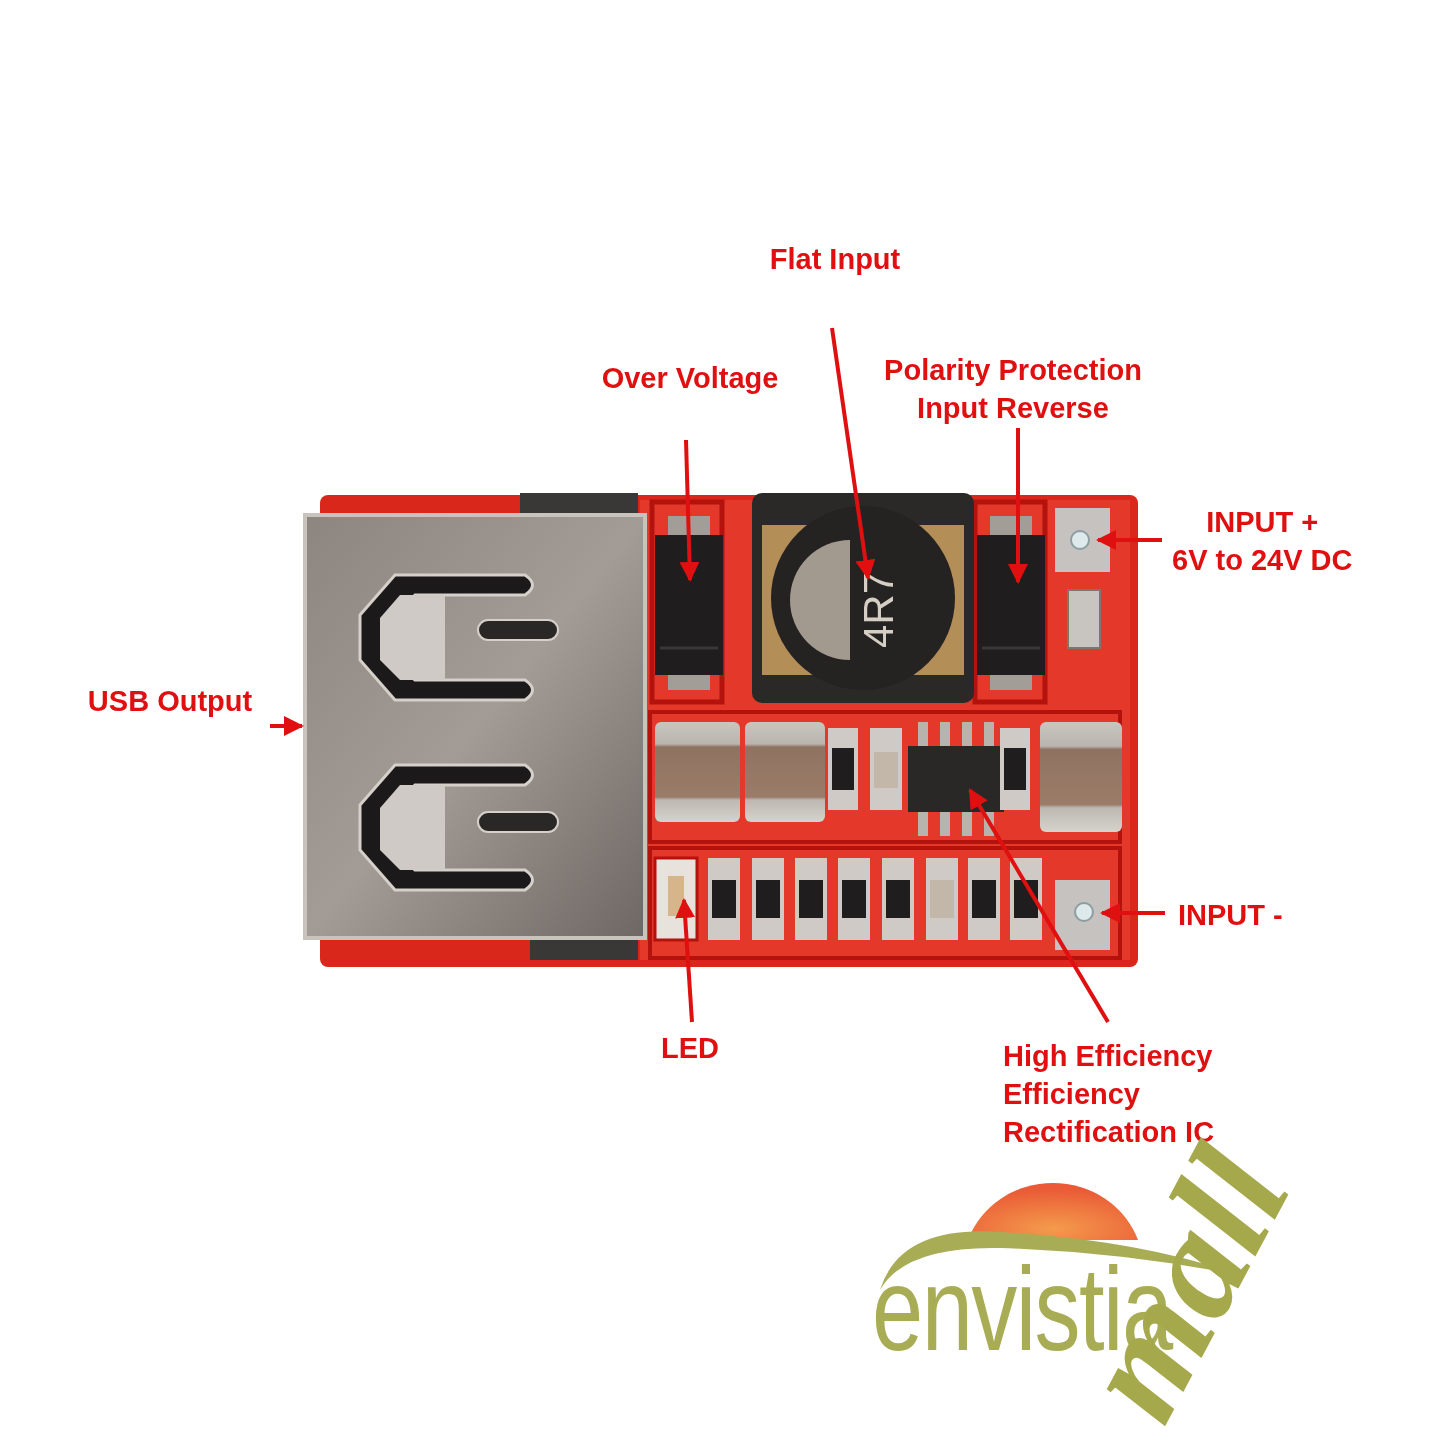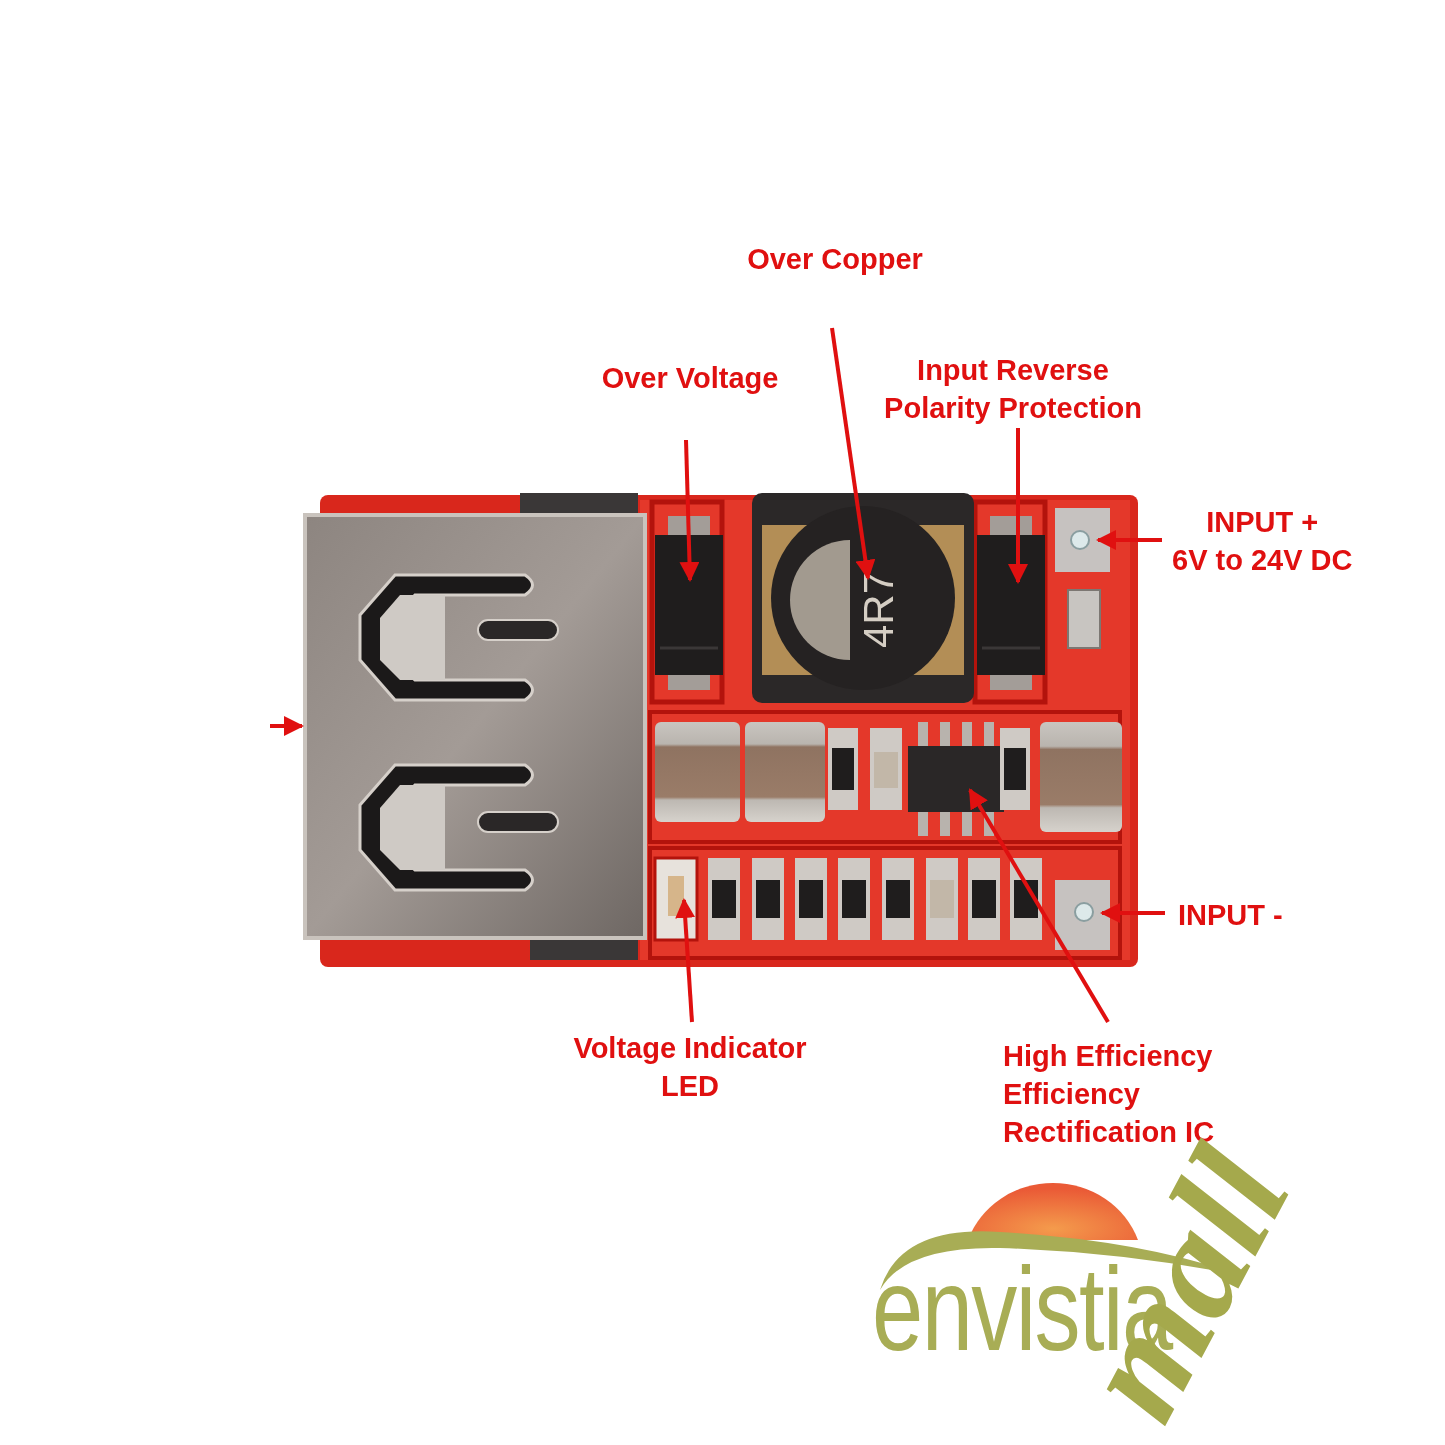--- a/index.html
+++ b/index.html
@@ -156,40 +156,40 @@
     <line x1="1108" y1="1022" x2="970" y2="790" marker-end="url(#ah)"></line>
   </g>
 
   <g>
     <path d="M968,1240 A90,85 0 0,1 1138,1240 Z" fill="url(#sun)"></path>
     <path d="M880,1290 Q900,1225 1000,1232 Q1140,1240 1240,1275 Q1120,1252 1000,1248 Q905,1246 880,1290 Z" fill="#a8ad55"></path>
   </g>
 </svg>
 
 <div class="label center" style="left:720px;top:240px;width:230px;">
-  <span>Over Copper</span>
+  <span>Flat Input</span>
 </div>
 <div class="label center" style="left:580px;top:359px;width:220px;">
   <span>Over Voltage</span>
 </div>
 <div class="label center" style="left:860px;top:351px;width:306px;">
+  <span>Polarity Protection</span>
   <span>Input Reverse</span>
-  <span>Polarity Protection</span>
 </div>
 <div class="label" style="left:1172px;top:503px;text-align:center;">
   <span>INPUT +</span>
   <span>6V to 24V DC</span>
 </div>
 <div class="label center" style="left:55px;top:682px;width:230px;">
+  <span>USB Output</span>
 </div>
 <div class="label" style="left:1178px;top:896px;">
   <span>INPUT -</span>
 </div>
 <div class="label center" style="left:550px;top:1029px;width:280px;">
-  <span>Voltage Indicator</span>
   <span>LED</span>
 </div>
 <div class="label" style="left:1003px;top:1037px;">
   <span>High Efficiency</span>
   <span>Efficiency</span>
   <span>Rectification IC</span>
 </div>
 
 <div class="logo-word" style="left:872px;top:1250px;">envistia</div>
 <div class="logo-mall" style="left:1185px;top:1290px;">mall</div>

